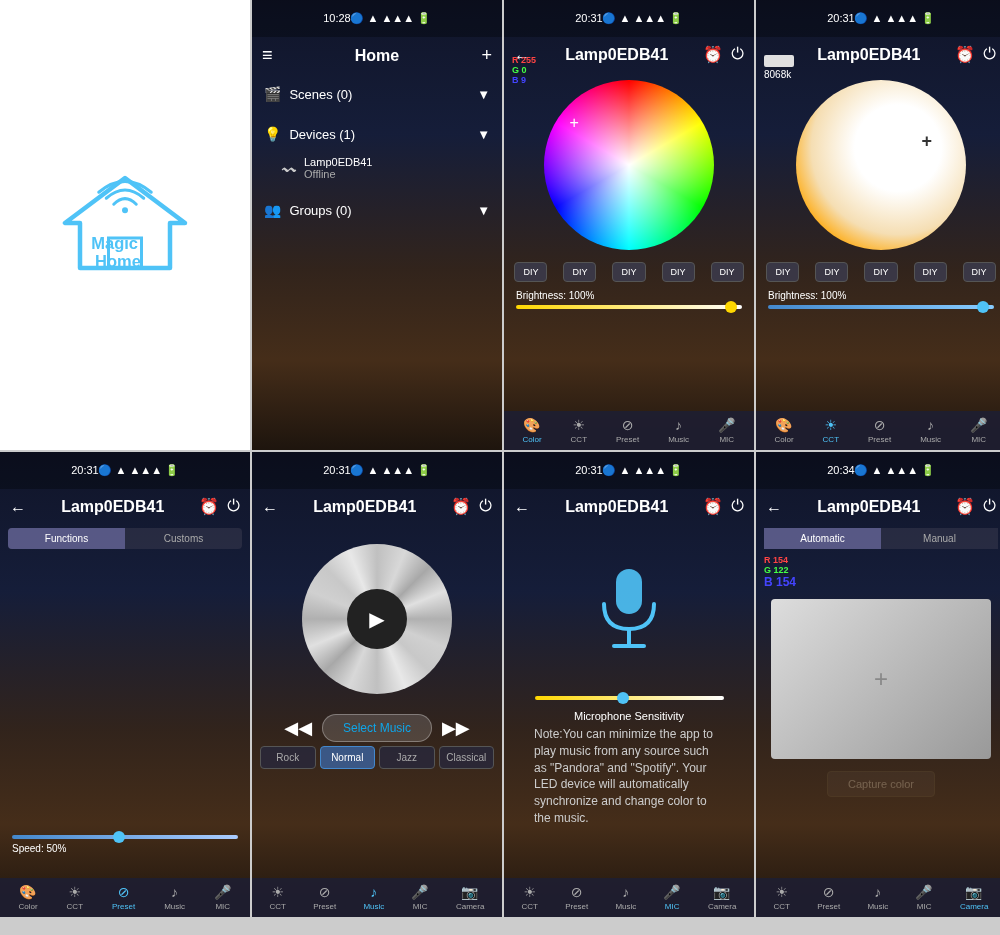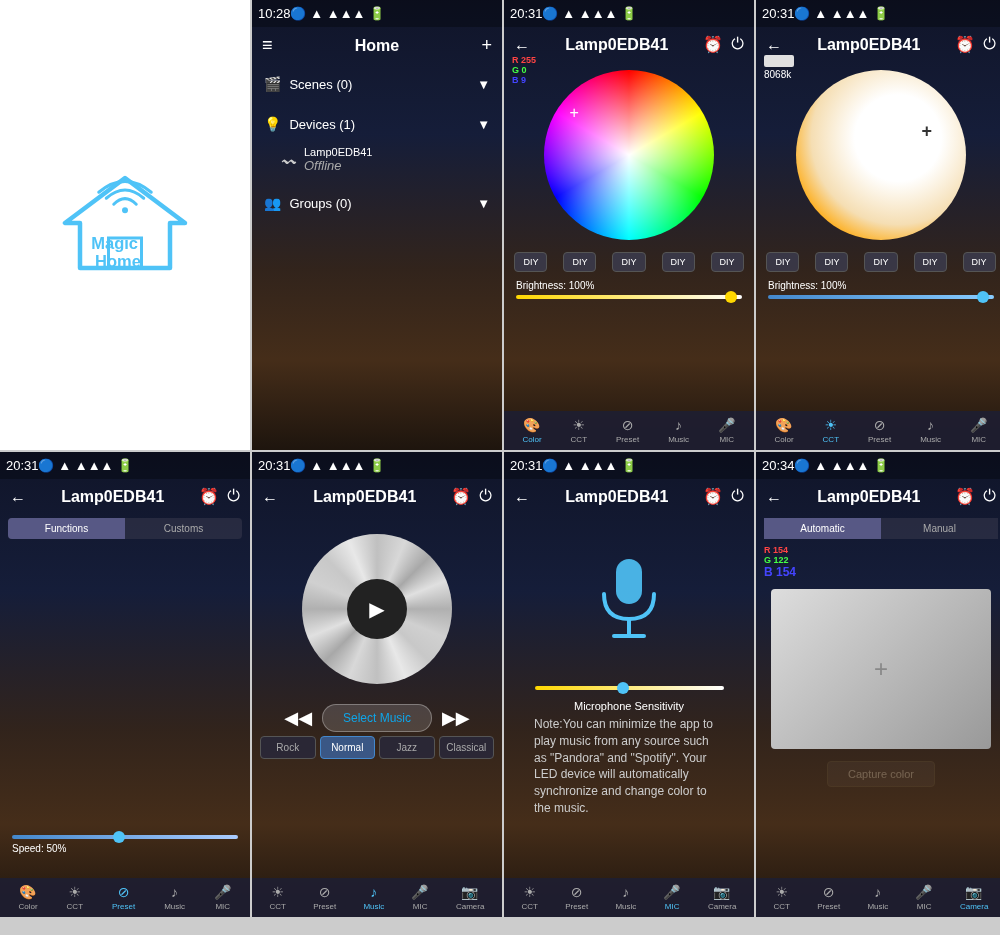--- a/index.html
+++ b/index.html
@@ -40,23 +40,23 @@
     }
 
     
     .screen-home {
       background-size: cover;
       background-position: center;
     }
 
     .status-bar {
       display: flex;
-      justify-content: flex-start;
-      padding: 6px 6px;
-      font-size: 13px;
+      justify-content: center;
+      padding: 12px 6px;
+      font-size: 11px;
       color: white;
       position: relative;
       z-index: 10;
       background: rgba(0,0,0,0.3);
     }
 
     .app-header {
       display: flex;
       align-items: center;
       justify-content: space-between;
@@ -557,21 +557,21 @@
       <div class="menu-item-left">
         <span style="font-size:14px;">💡</span>
         <span>Devices (1)</span>
       </div>
       <span>▼</span>
     </div>
     <div class="sub-item">
       <span style="font-size:14px;">〰</span>
       <div>
         <div style="color:white;font-size:11px;">Lamp0EDB41</div>
-        <div style="color:#aaa;font-size:13px;font-style:italic;">Offline</div>
+        <div style="color:#aaa;font-size:11px;">Offline</div>
       </div>
     </div>
   </div>
 
   <div class="menu-section">
     <div class="menu-item">
       <div class="menu-item-left">
         <span style="font-size:14px;">👥</span>
         <span>Groups (0)</span>
       </div>

